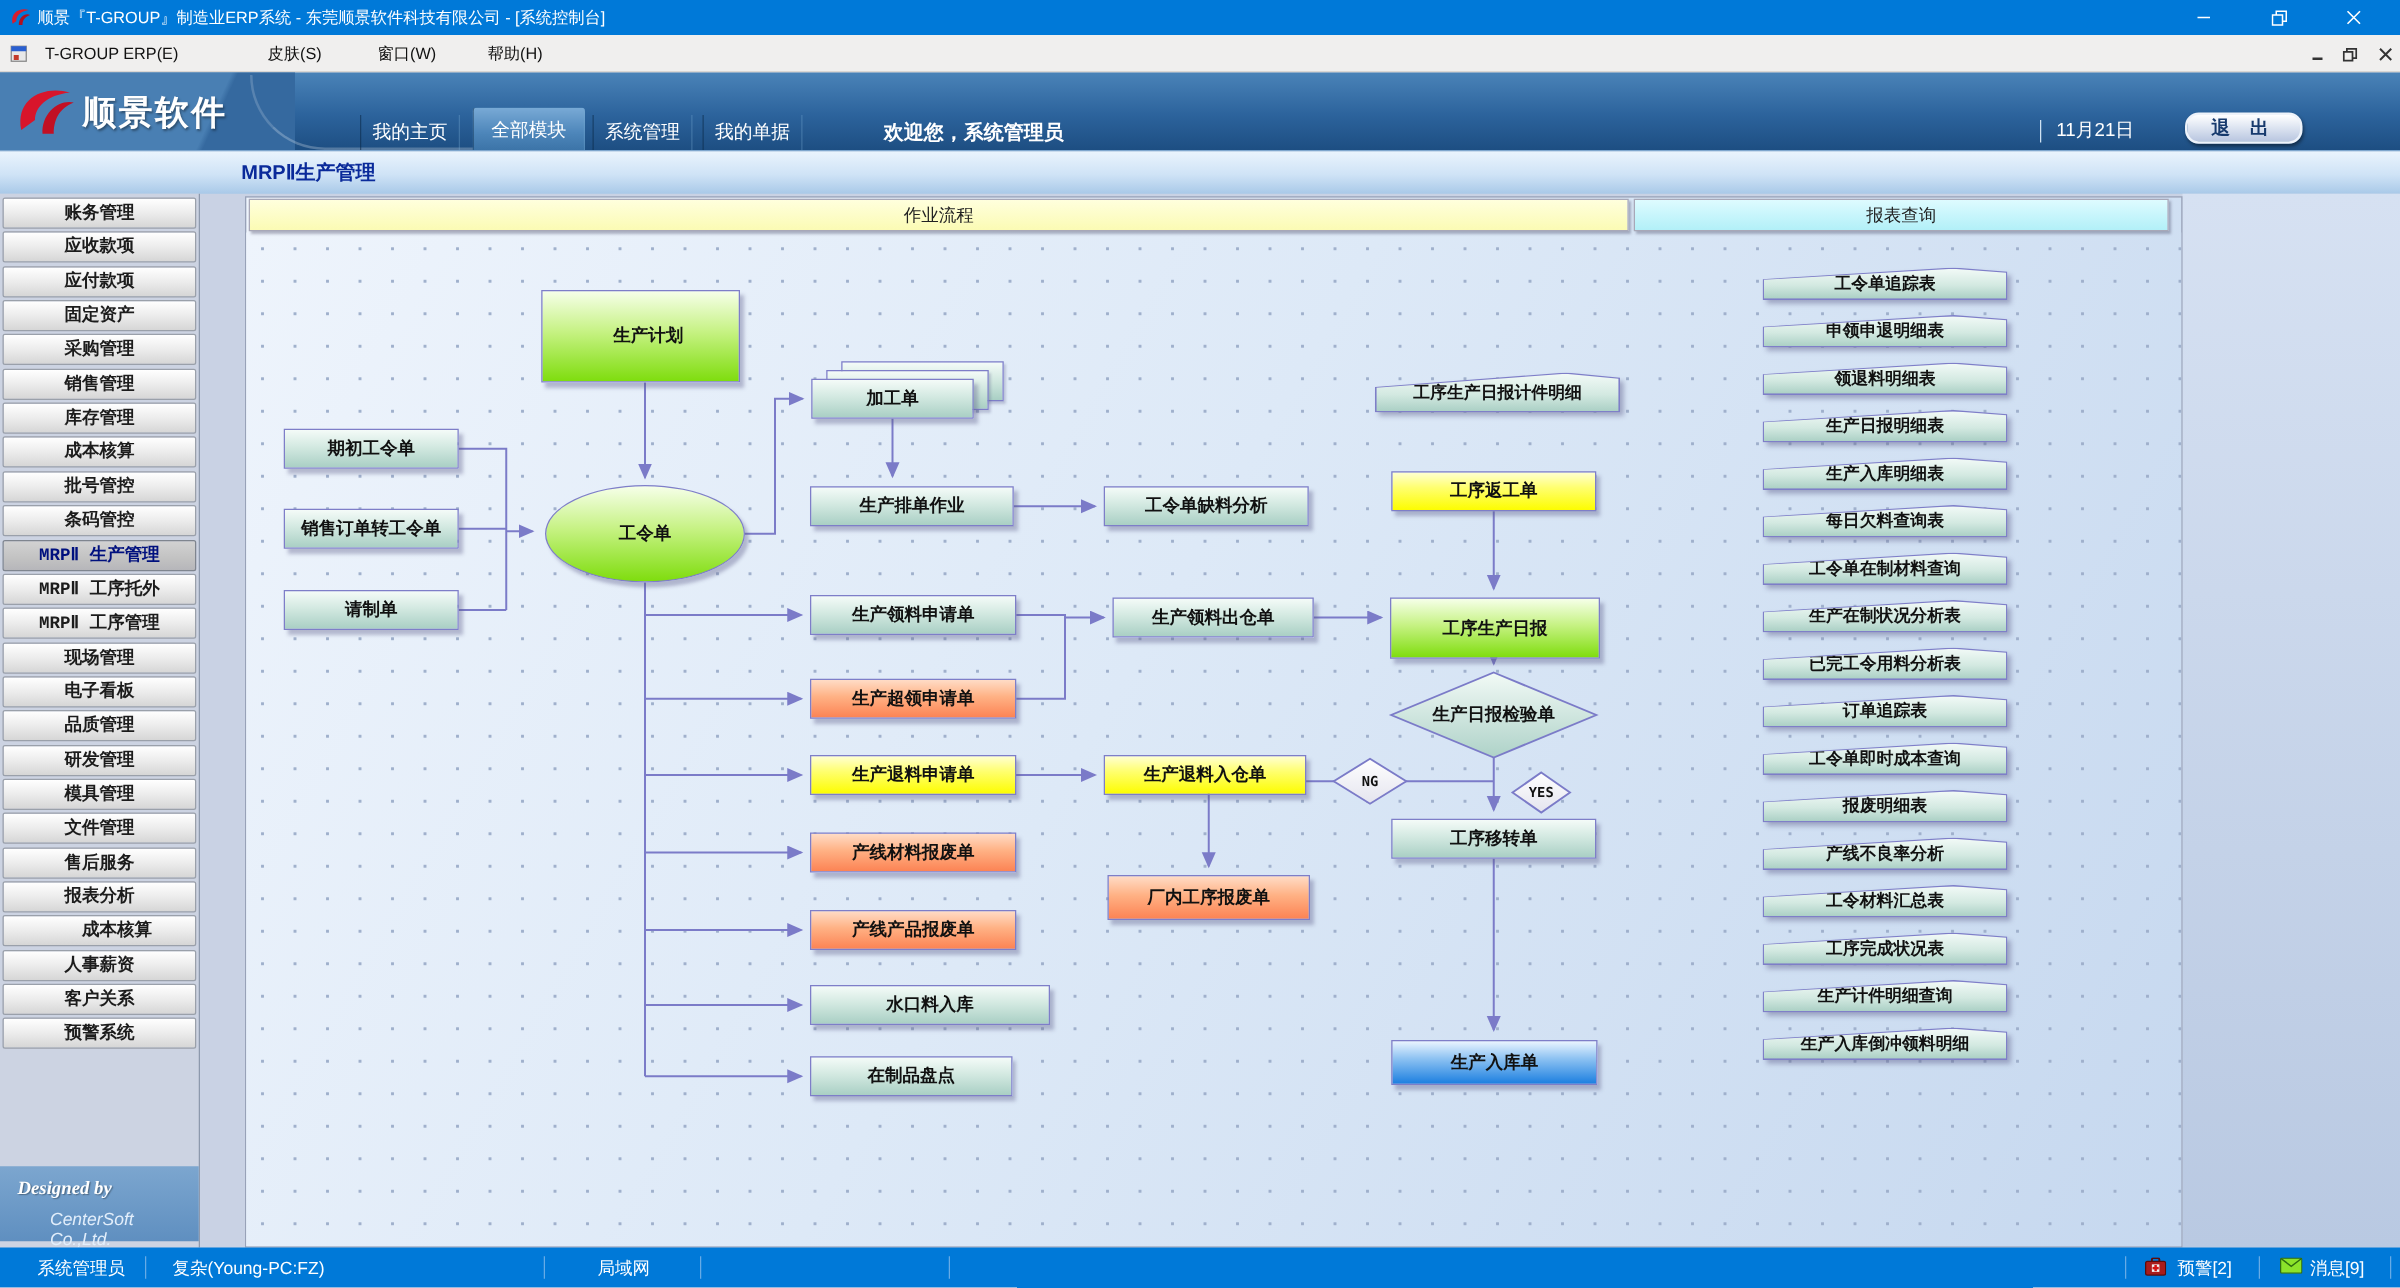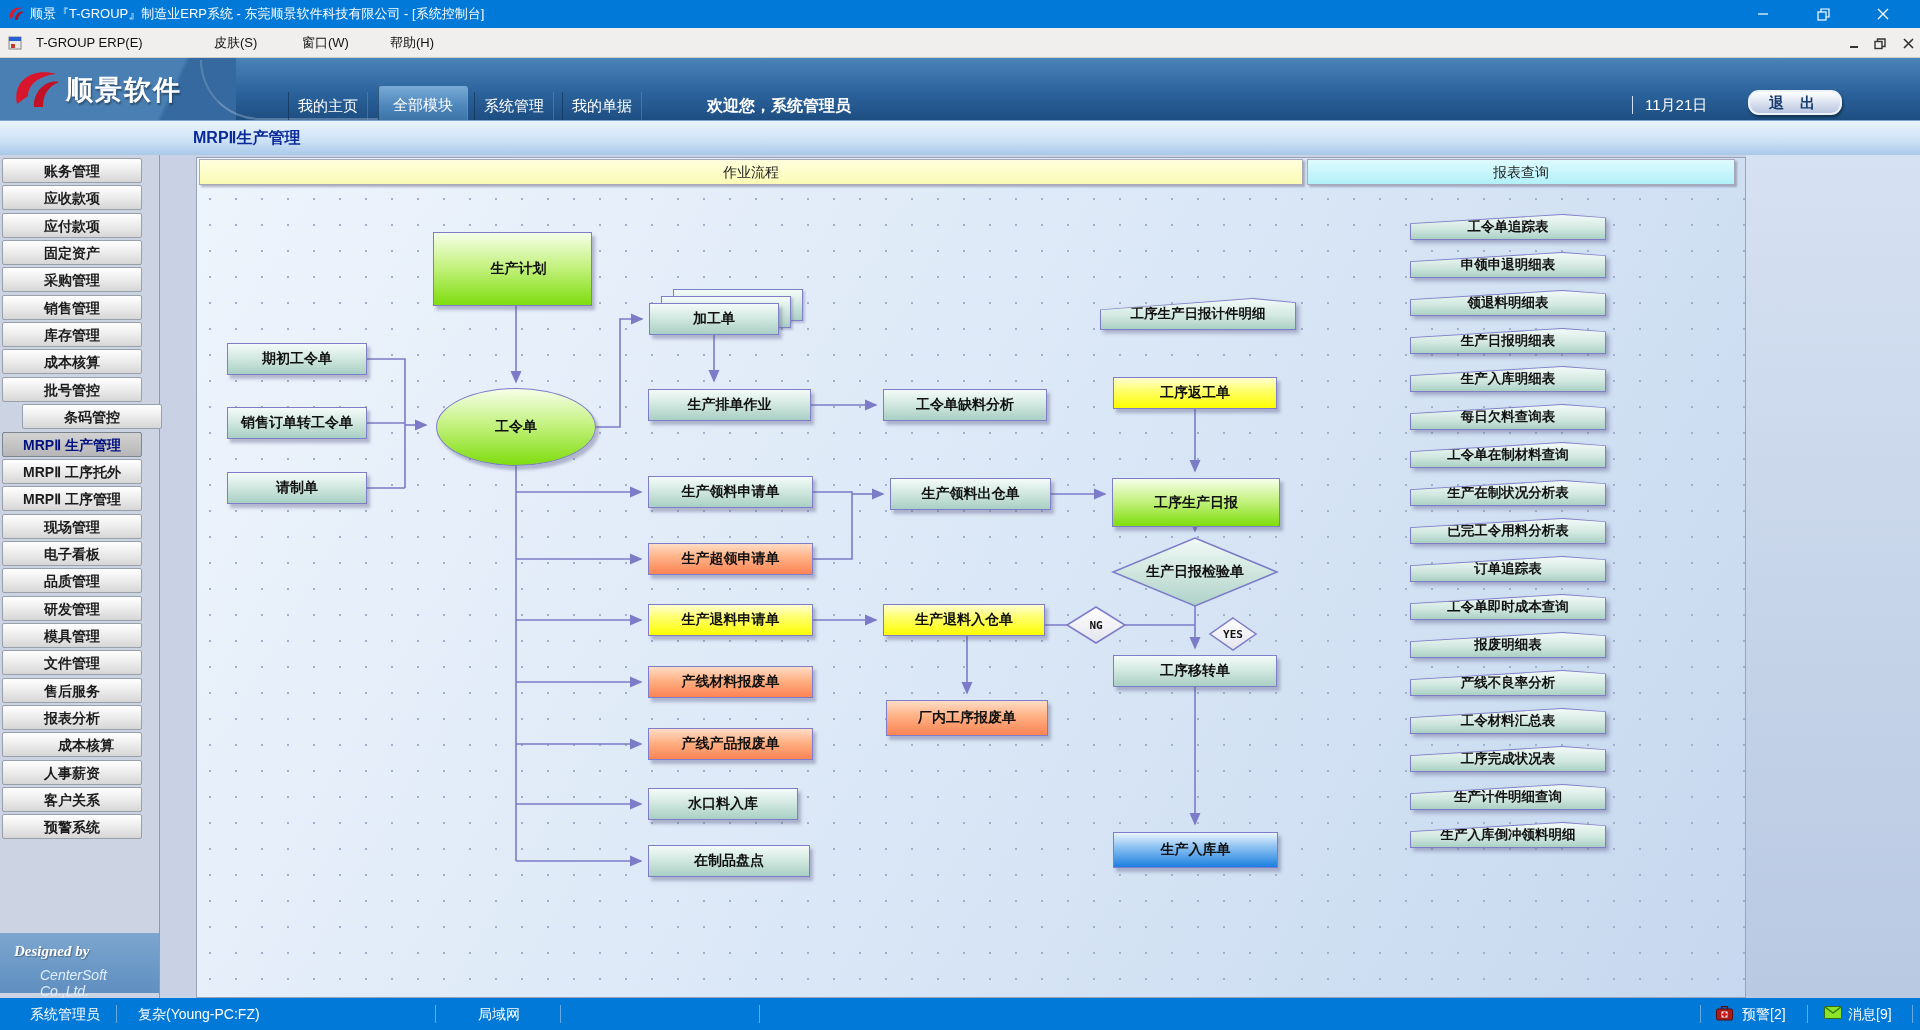--- a/index.html
+++ b/index.html
@@ -39,23 +39,23 @@
               border:2px solid #eef3fa; color:#173a6d; font-weight:bold; font-size:15px; letter-spacing:6px;
               text-align:center; line-height:21px; box-shadow:1px 2px 3px rgba(0,0,0,.45); }
 
   
   .crumbbar { position:absolute; left:0; top:120px; width:1920px; height:35px;
               background:linear-gradient(180deg,#eaf4fd 0%,#cfe3f6 55%,#a9c9e8 100%); border-top:1px solid #7ea6cd; }
   .crumb-text { position:absolute; left:193px; top:7px; font-size:16px; font-weight:bold; color:#0a2a9a; }
 
   
   .sidebar { position:absolute; left:0; top:155px; width:160px; height:843px; background:#ccd3e2; border-right:1px solid #8d99ad; }
-  .sb-item { position:absolute; left:2px; width:140px; height:25px; text-align:center; line-height:25px;
+  .sb-item { position:absolute; left:2px; width:155px; height:25px; text-align:center; line-height:25px;
              font-size:14px; font-weight:600; color:#1c1c1c; border:1px solid #9aa0aa; border-radius:2px;
-             background:linear-gradient(180deg,#ffffff 0%,#ececec 50%,#d6d6d6 100%); }
+             background:linear-gradient(180deg,#ffffff 0%,#ececec 50%,#d6d6d6 100%);font-family:Liberation Mono, monospace; }
   .sb-item.sel { background:linear-gradient(180deg,#d2d2d2 0%,#c2c2c2 60%,#b6b6ba 100%); color:#00107e; border-color:#7f858f; }
   .designed { position:absolute; left:0px; top:778px; width:159px; height:60px;
               background:linear-gradient(180deg,#7ca6cf 0%,#5f8fc0 100%); }
   .designed .d1 { position:absolute; left:14px; top:10px; color:#fff; font-size:15px; font-weight:bold; font-style:italic; font-family:"Liberation Serif",serif; text-shadow:1px 1px 1px rgba(0,0,0,.35); }
   .designed .d2 { position:absolute; left:40px; top:34px; color:#e2eefb; font-size:14px; font-style:italic; }
 
   
   .main-strip { position:absolute; left:1746px; top:155px; width:174px; height:843px;
                 background:linear-gradient(180deg,#d6e1f2 0%,#b9c9e2 100%); }
   .panel { position:absolute; left:196px; top:157px; width:1550px; height:841px; border:1px solid #98a2b8;
@@ -246,21 +246,21 @@
     <div class="node teal" style="left: 649px; top: 303px; width: 130px; height: 32px;">加工单</div>
     <div class="node teal" style="left: 648px; top: 389px; width: 163px; height: 32px;">生产排单作业</div>
     <div class="node teal" style="left: 883px; top: 389px; width: 164px; height: 32px;">工令单缺料分析</div>
     <div class="node teal" style="left: 648px; top: 476px; width: 165px; height: 32px;">生产领料申请单</div>
     <div class="node salmon" style="left: 648px; top: 543px; width: 165px; height: 32px;">生产超领申请单</div>
     <div class="node teal" style="left: 890px; top: 478px; width: 161px; height: 32px;">生产领料出仓单</div>
     <div class="node yellow" style="left: 648px; top: 604px; width: 165px; height: 32px;">生产退料申请单</div>
     <div class="node yellow" style="left: 883px; top: 604px; width: 162px; height: 32px;">生产退料入仓单</div>
     <div class="node salmon" style="left: 648px; top: 666px; width: 165px; height: 32px;">产线材料报废单</div>
     <div class="node salmon" style="left: 648px; top: 728px; width: 165px; height: 32px;">产线产品报废单</div>
-    <div class="node teal" style="left: 648px; top: 788px; width: 150px; height: 32px;">水口料入库</div>
+    <div class="node teal" style="left: 648px; top: 788px; width: 192px; height: 32px;">水口料入库</div>
     <div class="node teal" style="left: 648px; top: 845px; width: 162px; height: 32px;">在制品盘点</div>
     <div class="banner" style="left: 1100px; top: 298px; width: 196px; height: 32px;">
       <div class="b-out"></div>
       <div class="b-in">工序生产日报计件明细</div>
     </div>
     <div class="node yellow" style="left: 1113px; top: 377px; width: 164px; height: 32px;">工序返工单</div>
     <div class="node green" style="left: 1112px; top: 478px; width: 168px; height: 49px;">工序生产日报</div>
     <div class="dlabel" style="left: 1195px; top: 572px;">生产日报检验单</div>
     <div class="dlabel small" style="left: 1096px; top: 625px;">NG</div>
     <div class="dlabel small" style="left: 1233px; top: 634px;">YES</div>
@@ -341,21 +341,21 @@
   <div id="sidebar-items">
       <div class="sb-item" style="top: 3px;">账务管理</div>
       <div class="sb-item" style="top: 30.35px;">应收款项</div>
       <div class="sb-item" style="top: 57.7px;">应付款项</div>
       <div class="sb-item" style="top: 85.05px;">固定资产</div>
       <div class="sb-item" style="top: 112.4px;">采购管理</div>
       <div class="sb-item" style="top: 139.75px;">销售管理</div>
       <div class="sb-item" style="top: 167.1px;">库存管理</div>
       <div class="sb-item" style="top: 194.45px;">成本核算</div>
       <div class="sb-item" style="top: 221.8px;">批号管控</div>
-      <div class="sb-item" style="top: 249.15px; margin-left: 20px;">条码管控</div>
+      <div class="sb-item" style="top: 249.15px;">条码管控</div>
       <div class="sb-item sel" style="top: 276.5px;">MRPⅡ 生产管理</div>
       <div class="sb-item" style="top: 303.85px;">MRPⅡ 工序托外</div>
       <div class="sb-item" style="top: 331.2px;">MRPⅡ 工序管理</div>
       <div class="sb-item" style="top: 358.55px;">现场管理</div>
       <div class="sb-item" style="top: 385.9px;">电子看板</div>
       <div class="sb-item" style="top: 413.25px;">品质管理</div>
       <div class="sb-item" style="top: 440.6px;">研发管理</div>
       <div class="sb-item" style="top: 467.95px;">模具管理</div>
       <div class="sb-item" style="top: 495.3px;">文件管理</div>
       <div class="sb-item" style="top: 522.65px;">售后服务</div>

